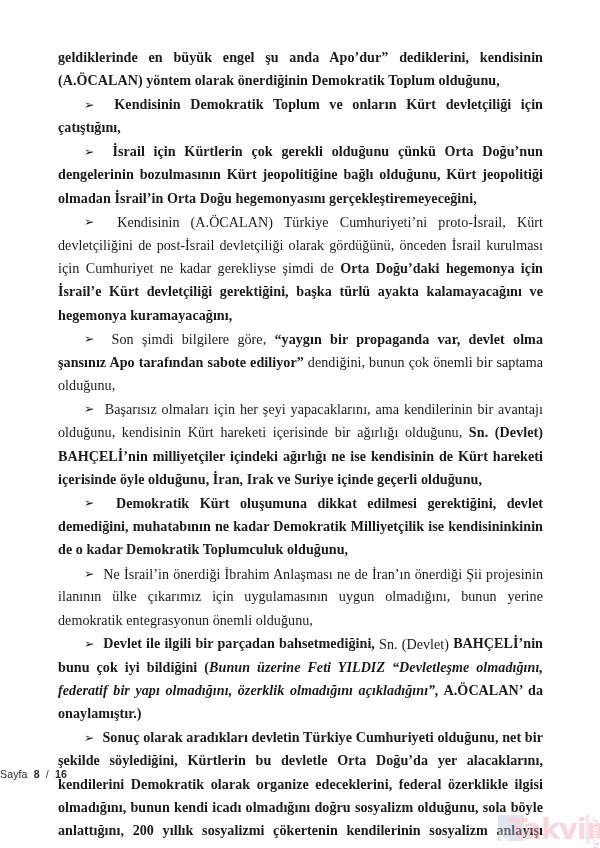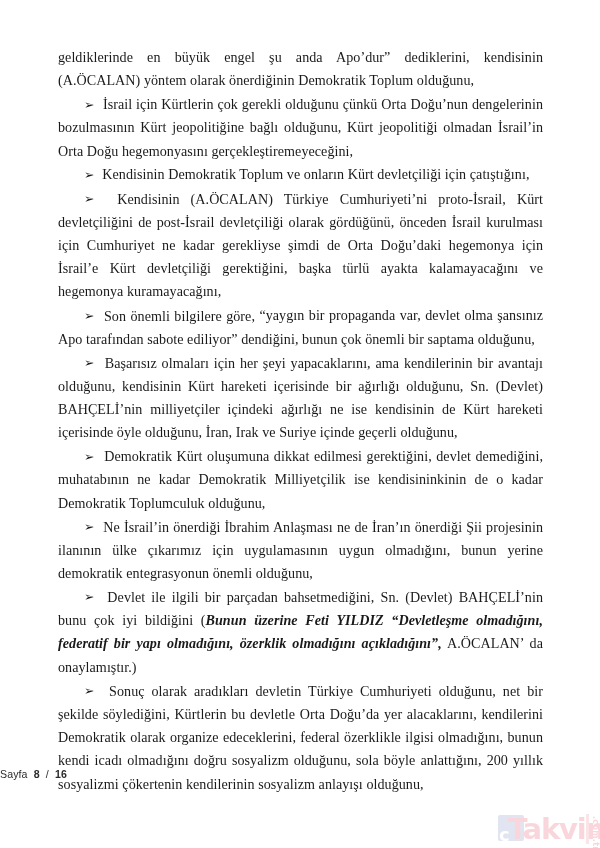--- a/index.html
+++ b/index.html
@@ -56,21 +56,21 @@
     font-family: "DejaVu Sans", sans-serif;
     font-size: 12.4px;
     font-weight: normal;
     vertical-align: 0.5px;
     letter-spacing: 0;
   }
   .arrow::after {
     content: "\00a0\00a0";
   }
 
-  .b  { font-weight: normal; margin-top: 44px; }
+  .b  { font-weight: bold; margin-top: 44px; }
   .bi { font-weight: bold; font-style: italic; }
 
   #footer {
     position: absolute;
     left: 0;
     top: 768px;
     width: 532px;
     text-align: left;
     font-family: Liberation Sans, sans-serif;
     font-size: 10.6px;
@@ -139,24 +139,24 @@
     background: #f6c0c9;
   }
 </style>
 </head>
 <body>
 
 <div id="page">
 
   <div id="textblock">
       <p class="para cont"><span class="b">geldiklerinde en büyük engel şu anda Apo’dur” dediklerini, kendisinin (A.ÖCALAN) yöntem olarak önerdiğinin Demokratik Toplum olduğunu,</span></p>
+      <p class="para bullet"><span class="arrow">➢</span><span class="b">Kendisinin Demokratik Toplum ve onların Kürt devletçiliği için çatıştığını,</span></p>
       <p class="para bullet"><span class="arrow">➢</span><span class="b">İsrail için Kürtlerin çok gerekli olduğunu çünkü Orta Doğu’nun dengelerinin bozulmasının Kürt jeopolitiğine bağlı olduğunu, Kürt jeopolitiği olmadan İsrail’in Orta Doğu hegemonyasını gerçekleştiremeyeceğini,</span></p>
-      <p class="para bullet"><span class="arrow">➢</span><span class="b">Kendisinin Demokratik Toplum ve onların Kürt devletçiliği için çatıştığını,</span></p>
       <p class="para bullet"><span class="arrow">➢</span><span>Kendisinin (A.ÖCALAN) Türkiye Cumhuriyeti’ni proto-İsrail, Kürt devletçiliğini de post-İsrail devletçiliği olarak gördüğünü, önceden İsrail kurulması için Cumhuriyet ne kadar gerekliyse şimdi de </span><span class="b">Orta Doğu’daki hegemonya için İsrail’e Kürt devletçiliği gerektiğini, başka türlü ayakta kalamayacağını ve hegemonya kuramayacağını,</span></p>
-      <p class="para bullet"><span class="arrow">➢</span><span>Son önemli bilgilere göre, </span><span class="b">“yaygın bir propaganda var, devlet olma şansınız Apo tarafından sabote ediliyor”</span><span> dendiğini, bunun çok önemli bir saptama olduğunu,</span></p>
+      <p class="para bullet"><span class="arrow">➢</span><span>Son şimdi bilgilere göre, </span><span class="b">“yaygın bir propaganda var, devlet olma şansınız Apo tarafından sabote ediliyor”</span><span> dendiğini, bunun çok önemli bir saptama olduğunu,</span></p>
       <p class="para bullet"><span class="arrow">➢</span><span>Başarısız olmaları için her şeyi yapacaklarını, ama kendilerinin bir avantajı olduğunu, kendisinin Kürt hareketi içerisinde bir ağırlığı olduğunu, </span><span class="b">Sn. (Devlet) BAHÇELİ’nin milliyetçiler içindeki ağırlığı ne ise kendisinin de Kürt hareketi içerisinde öyle olduğunu, İran, Irak ve Suriye içinde geçerli olduğunu,</span></p>
       <p class="para bullet"><span class="arrow">➢</span><span class="b">Demokratik Kürt oluşumuna dikkat edilmesi gerektiğini, devlet demediğini, muhatabının ne kadar Demokratik Milliyetçilik ise kendisininkinin de o kadar Demokratik Toplumculuk olduğunu,</span></p>
       <p class="para bullet"><span class="arrow">➢</span><span>Ne İsrail’in önerdiği İbrahim Anlaşması ne de İran’ın önerdiği Şii projesinin ilanının ülke çıkarımız için uygulamasının uygun olmadığını, bunun yerine demokratik entegrasyonun önemli olduğunu,</span></p>
       <p class="para bullet"><span class="arrow">➢</span><span class="b">Devlet ile ilgili bir parçadan bahsetmediğini, </span><span>Sn. (Devlet) </span><span class="b">BAHÇELİ’nin bunu çok iyi bildiğini (</span><span class="bi">Bunun üzerine Feti YILDIZ “Devletleşme olmadığını, federatif bir yapı olmadığını, özerklik olmadığını açıkladığını”,</span><span class="b"> A.ÖCALAN’ da onaylamıştır.)</span></p>
       <p class="para bullet"><span class="arrow">➢</span><span class="b">Sonuç olarak aradıkları devletin Türkiye Cumhuriyeti olduğunu, net bir şekilde söylediğini, Kürtlerin bu devletle Orta Doğu’da yer alacaklarını, kendilerini Demokratik olarak organize edeceklerini, federal özerklikle ilgisi olmadığını, bunun kendi icadı olmadığını doğru sosyalizm olduğunu, sola böyle anlattığını, 200 yıllık sosyalizmi çökertenin kendilerinin sosyalizm anlayışı olduğunu,</span></p>
     </div>
 
   <div id="footer">
     <span>Sayfa</span>
     <span>&nbsp;</span><span class="pg-num">8</span>

